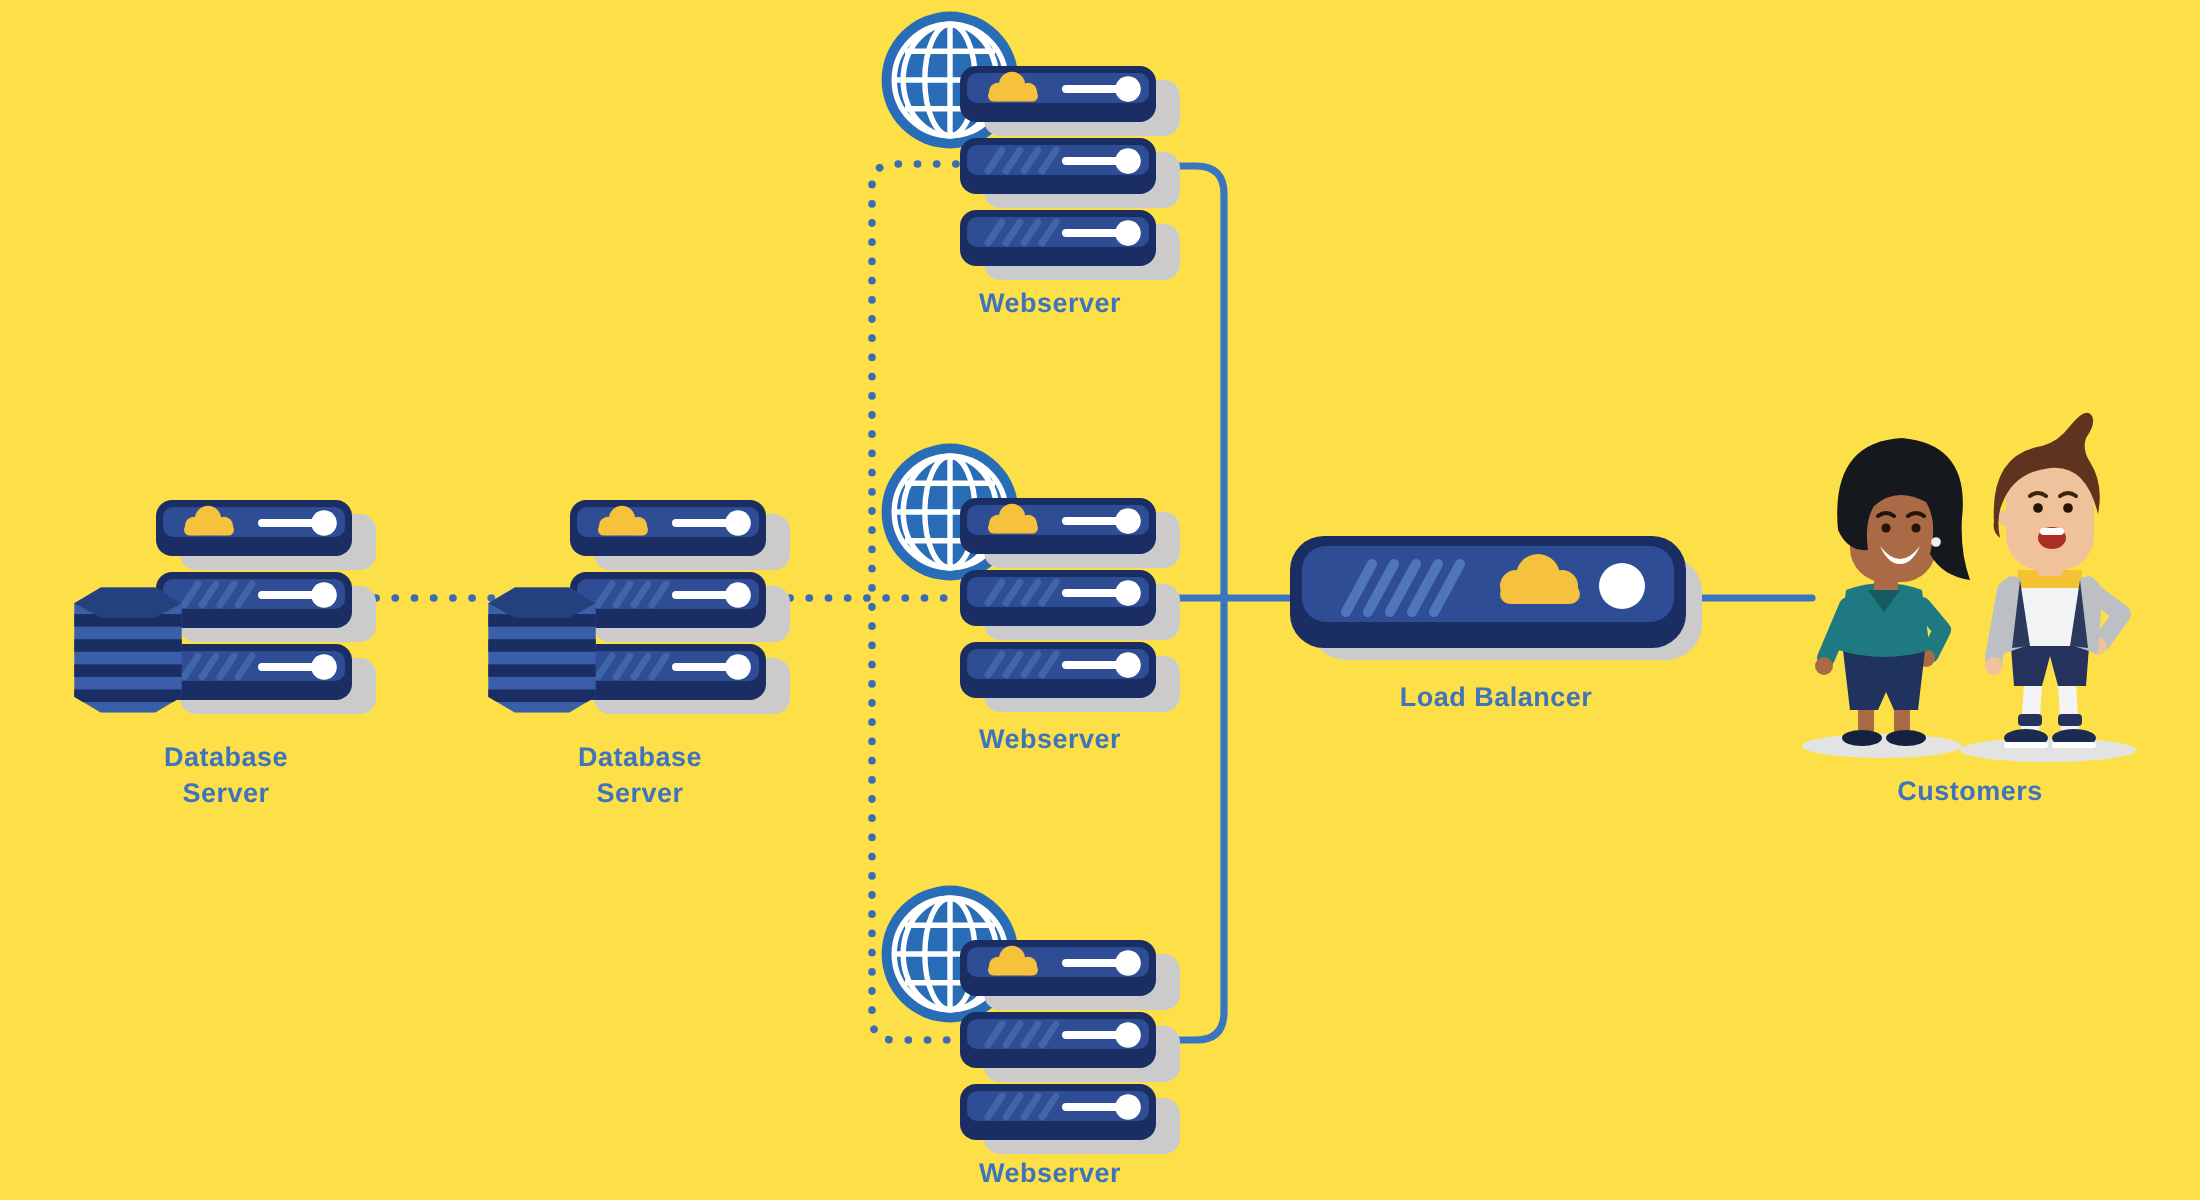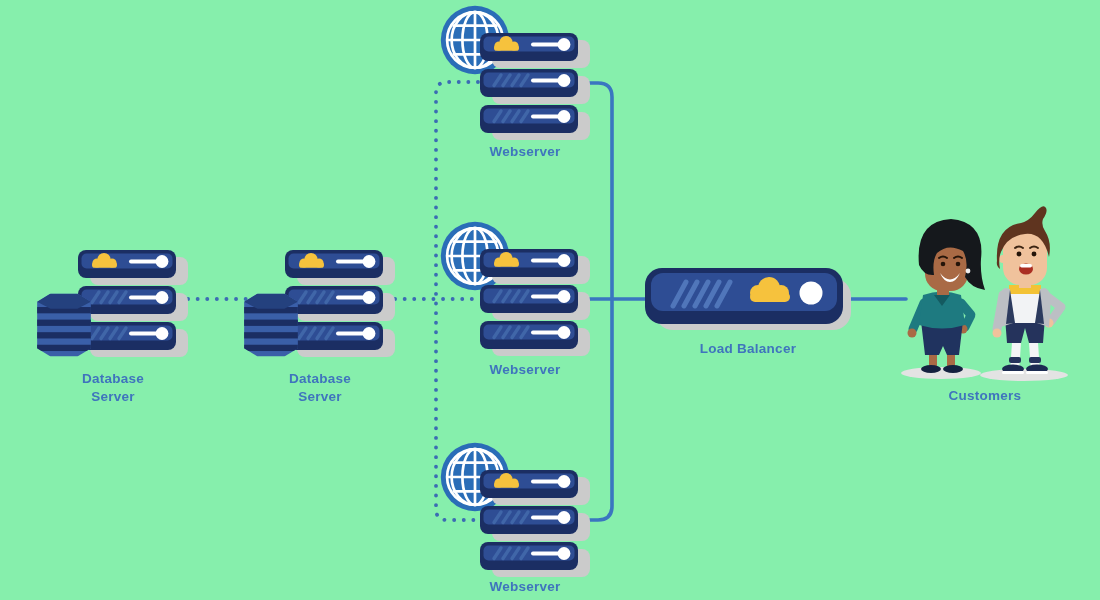--- a/index.html
+++ b/index.html
@@ -1,18 +1,18 @@
 <!DOCTYPE html>
 <html><head>
 <meta charset="utf-8">
 <style>
   html,body{margin:0;padding:0;background:#ffffff;}
   #stage{
     position:relative;width:1100px;height:600px;overflow:hidden;
-    background:#86efac;font-family:"Liberation Sans",sans-serif;
+    background:#fde047;font-family:"Liberation Sans",sans-serif;
   }
   .node{position:absolute;}
   .node svg{display:block;position:absolute;left:0;top:0;}
   .label{
     position:absolute;text-align:center;
     color:#3f74bd;font-weight:700;font-size:13.5px;line-height:1.3;
     letter-spacing:.25px;
   }
   #edges{position:absolute;left:0;top:0;}
 </style>

